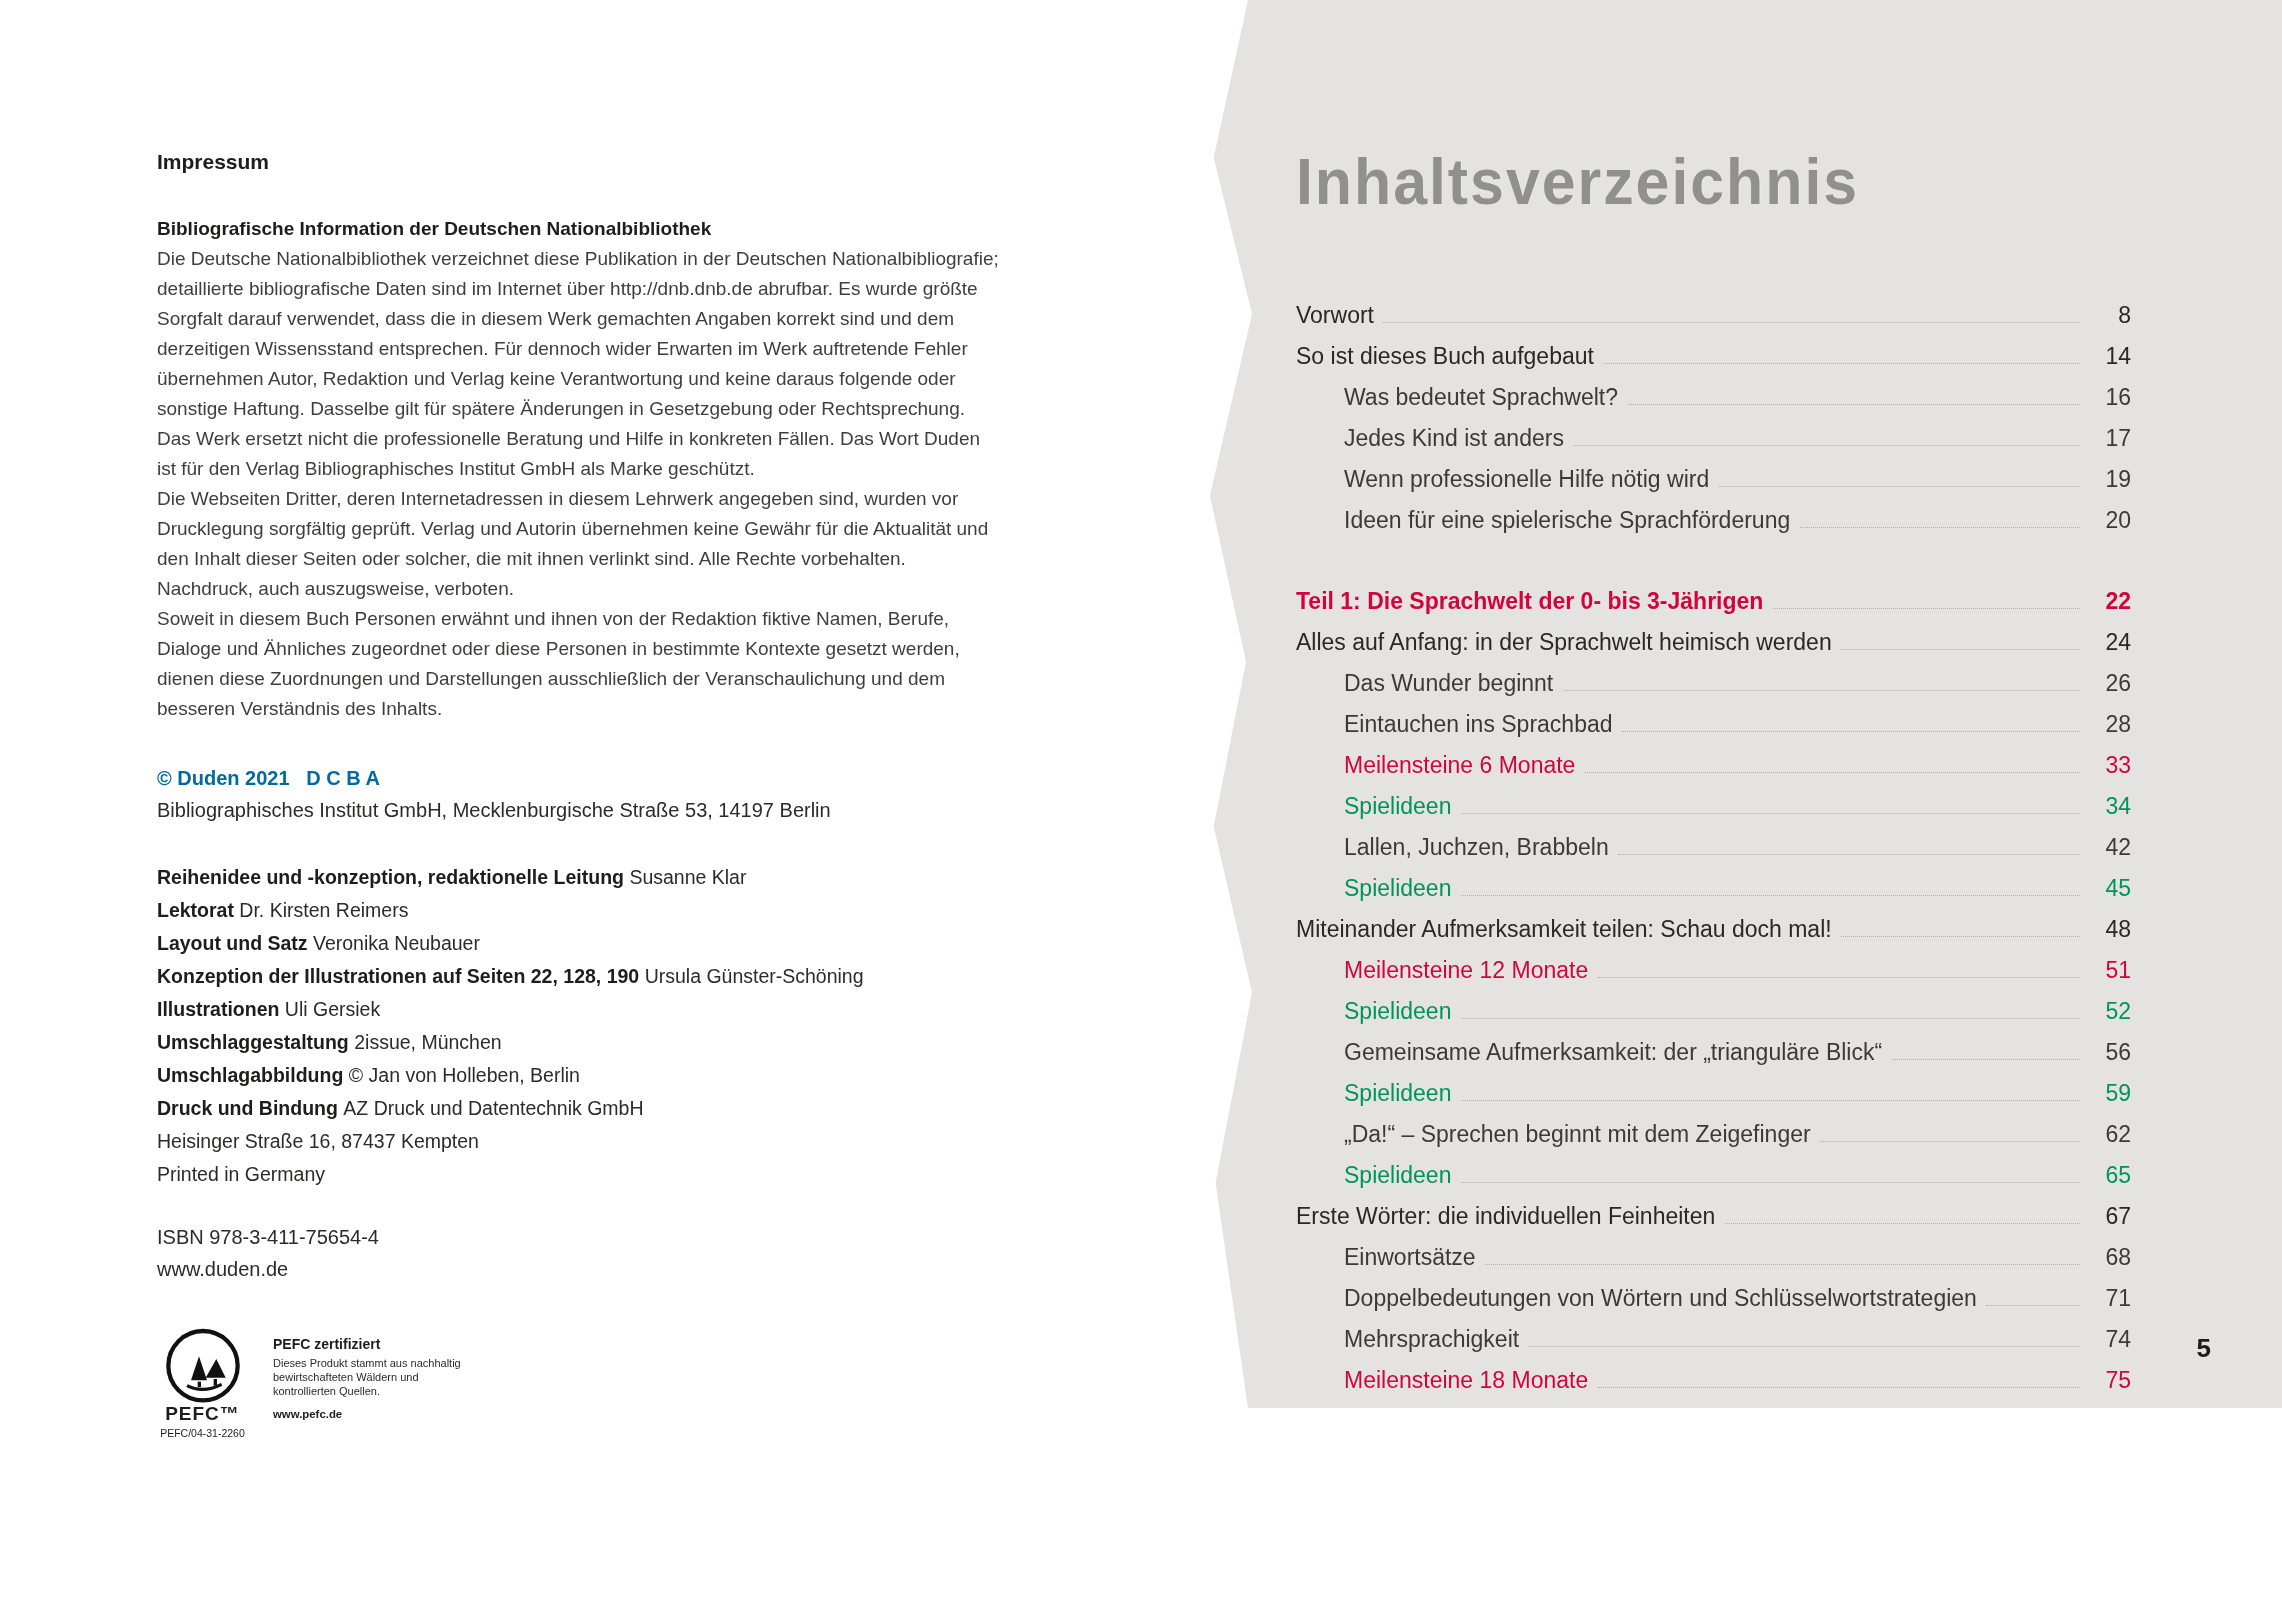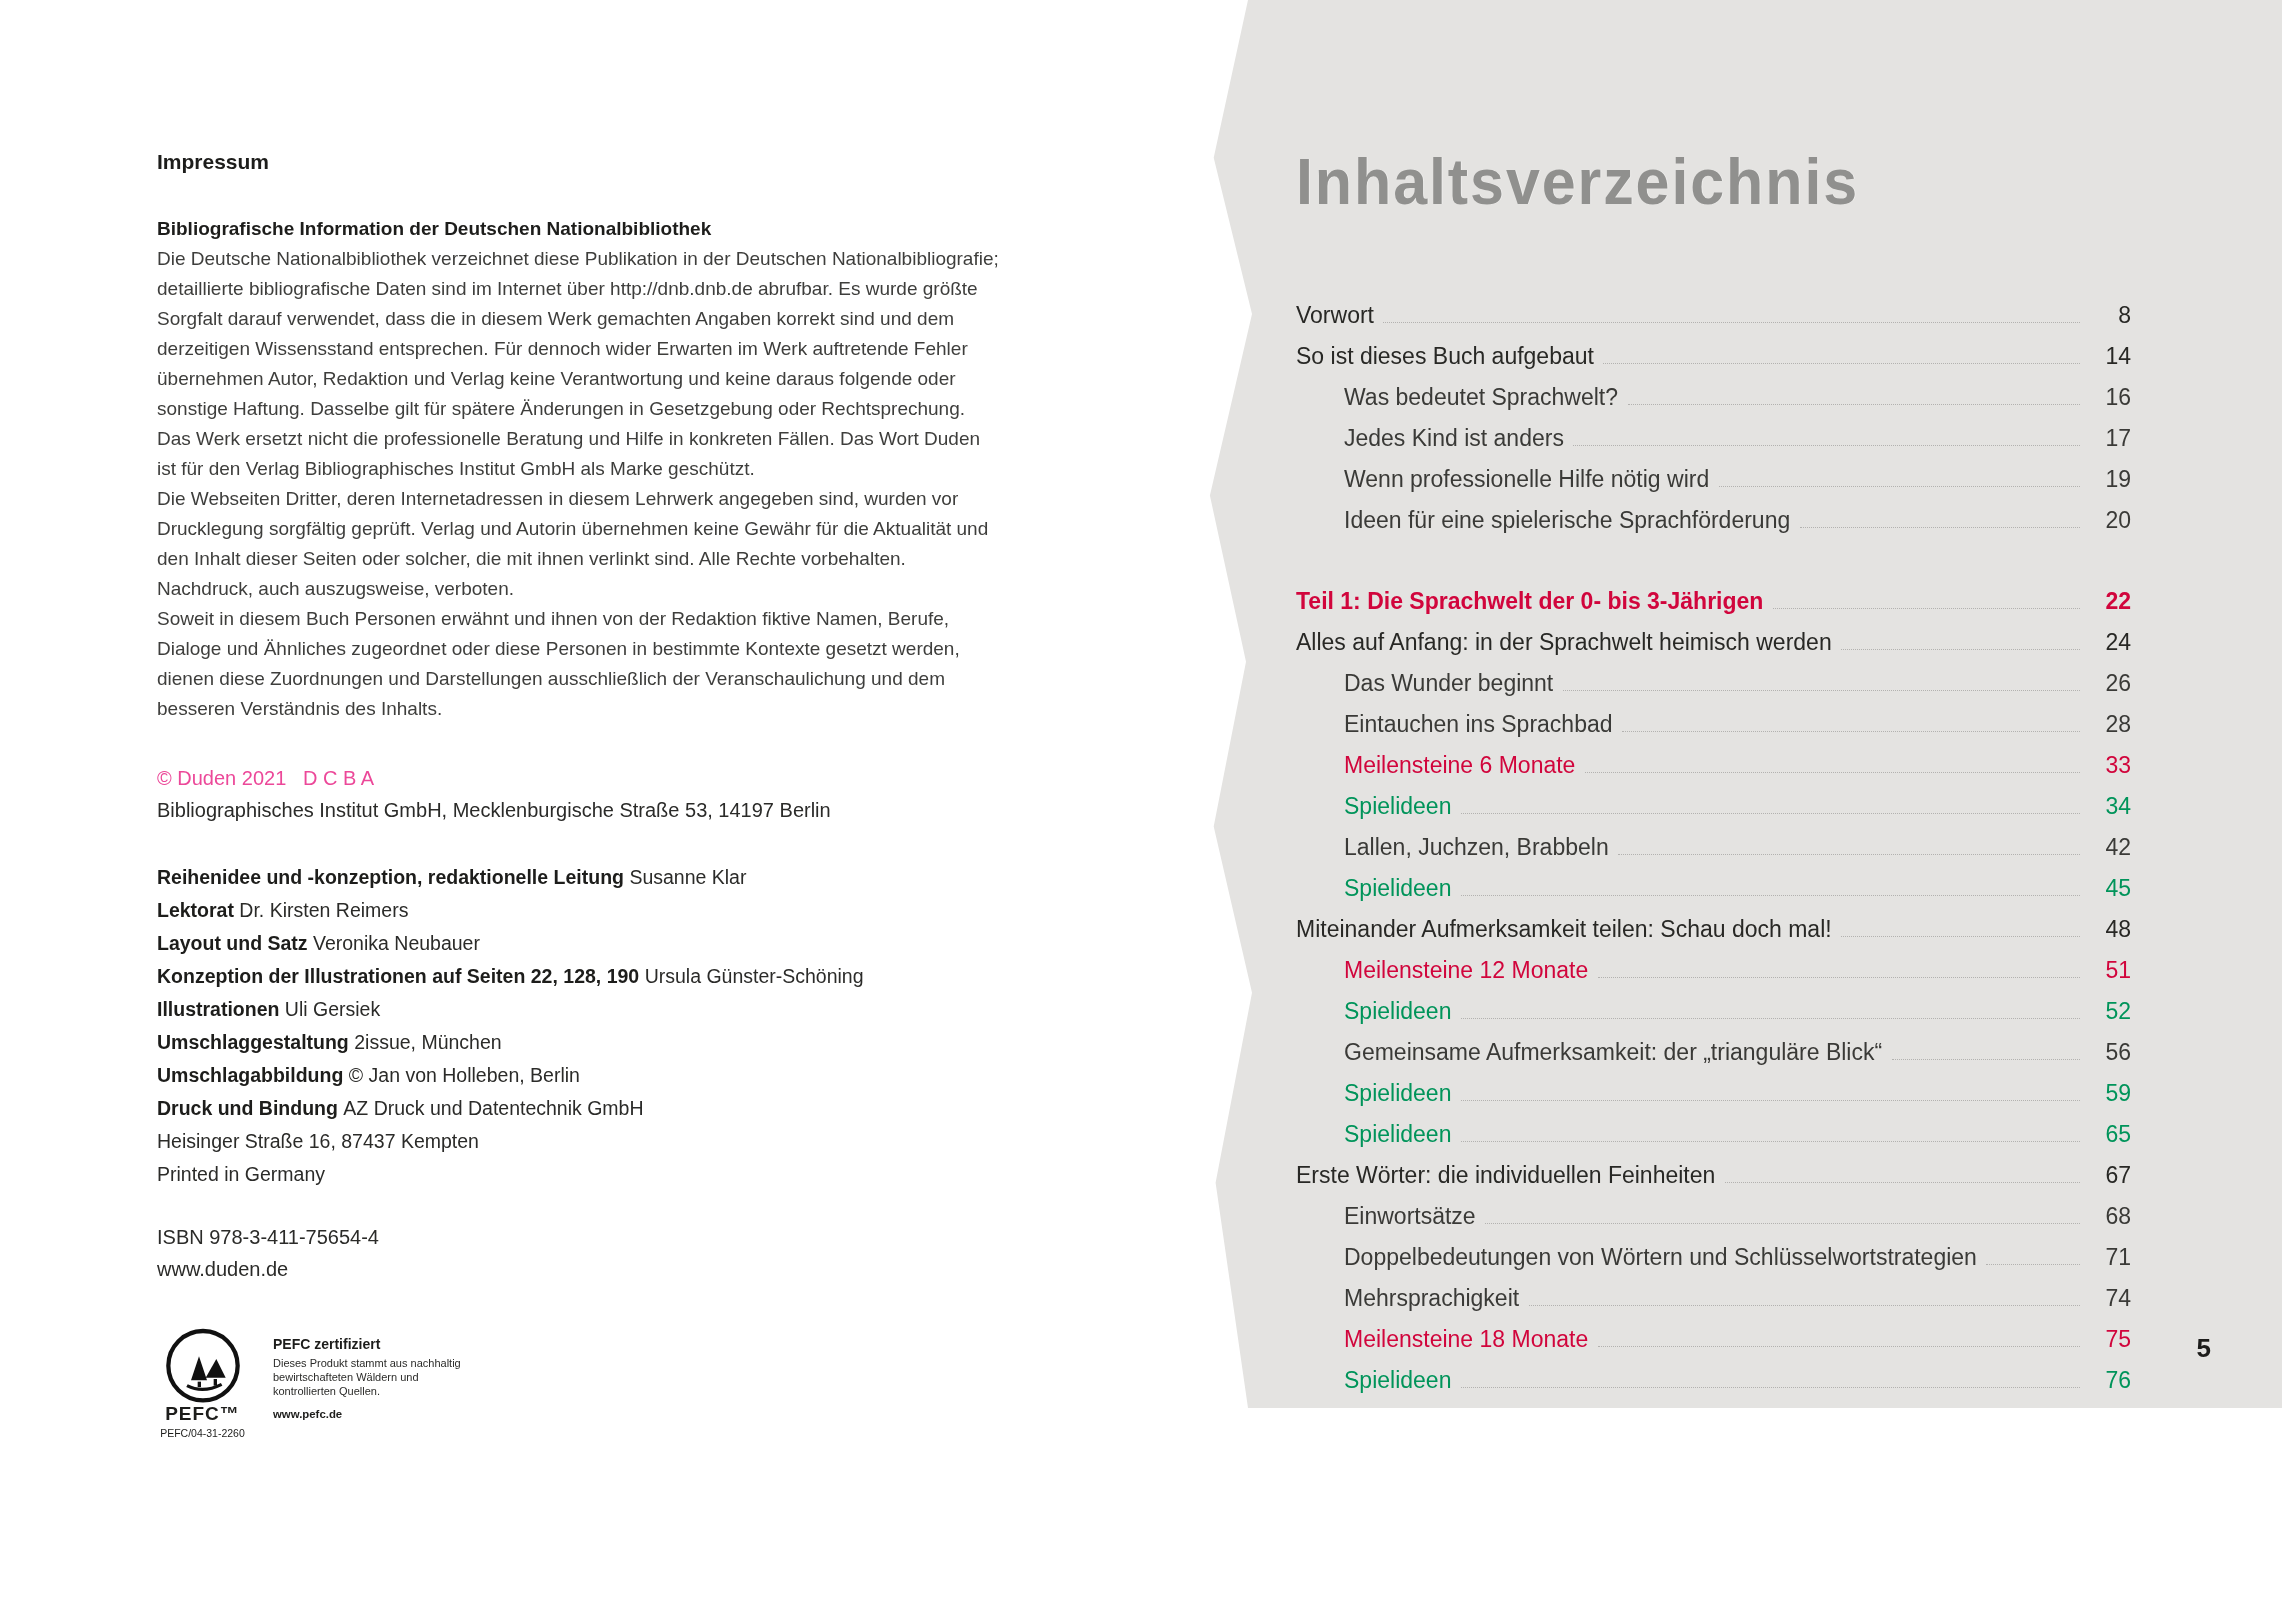--- a/index.html
+++ b/index.html
@@ -10,21 +10,21 @@
     font-family: "Liberation Sans", sans-serif;
     overflow: hidden;
     color: #1d1d1b;
   }
 
   
   .left-page { position: absolute; left: 157px; top: 150px; width: 842px; }
   .imp-heading { font-size: 21px; font-weight: bold; margin: 0 0 40px 0; color:#1d1d1b; }
   .biblio-head { font-size: 19px; font-weight: bold; margin: 0; line-height: 29.5px; }
   .imp-paragraphs p { font-size: 19px; line-height: 30px; margin: 0; color: #3e3e3c; }
-  .copyright { font-size: 20px; margin: 38px 0 0 0; line-height: 32px; white-space: pre-wrap; color:#ec4899; }
+  .copyright { font-size: 20px; margin: 38px 0 0 0; line-height: 32px; white-space: pre-wrap; color:#0369a1;font-weight:bold; }
   .publisher { font-size: 20px; margin: 0; line-height: 32px; color:#2b2b29; }
   .credits { margin-top: 35px; }
   .credit-line { font-size: 19.5px; line-height: 33px; color:#2b2b29; }
   .credit-line strong { color:#1d1d1b; }
   .isbn { font-size: 20px; margin: 30px 0 0 0; line-height: 32px; color:#2b2b29; }
   .website { font-size: 20px; margin: 0; line-height: 32px; color:#2b2b29; }
 
   .pefc { display: flex; margin-top: 42px; gap: 25px; align-items: flex-start; }
   .pefc-logo { width: 91px; text-align: center; }
   .pefc-logo svg { display: block; margin: 0 auto; }
@@ -215,20 +215,25 @@
         <div class="toc-row lvl1">
           <span class="toc-label">Gemeinsame Aufmerksamkeit: der „trianguläre Blick“</span>
           <span class="leader"></span>
           <span class="pg">56</span>
         </div>
         <div class="toc-row lvl1 s-green">
           <span class="toc-label">Spielideen</span>
           <span class="leader"></span>
           <span class="pg">59</span>
         </div>
+        <div class="toc-row lvl1">
+          <span class="toc-label">„Da!“ – Sprechen beginnt mit dem Zeigefinger</span>
+          <span class="leader"></span>
+          <span class="pg">62</span>
+        </div>
         <div class="toc-row lvl1 s-green">
           <span class="toc-label">Spielideen</span>
           <span class="leader"></span>
           <span class="pg">65</span>
         </div>
         <div class="toc-row lvl0">
           <span class="toc-label">Erste Wörter: die individuellen Feinheiten</span>
           <span class="leader"></span>
           <span class="pg">67</span>
         </div>

